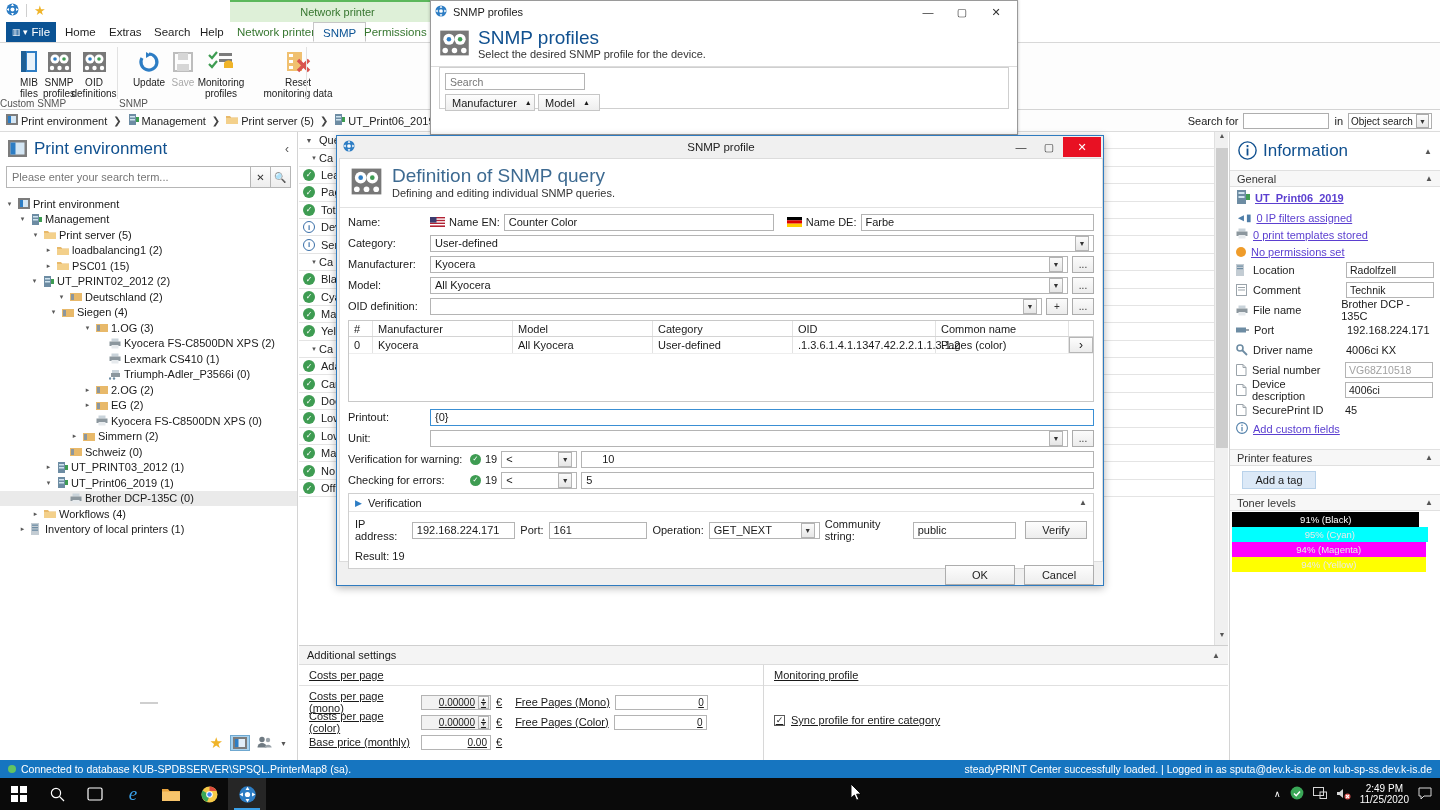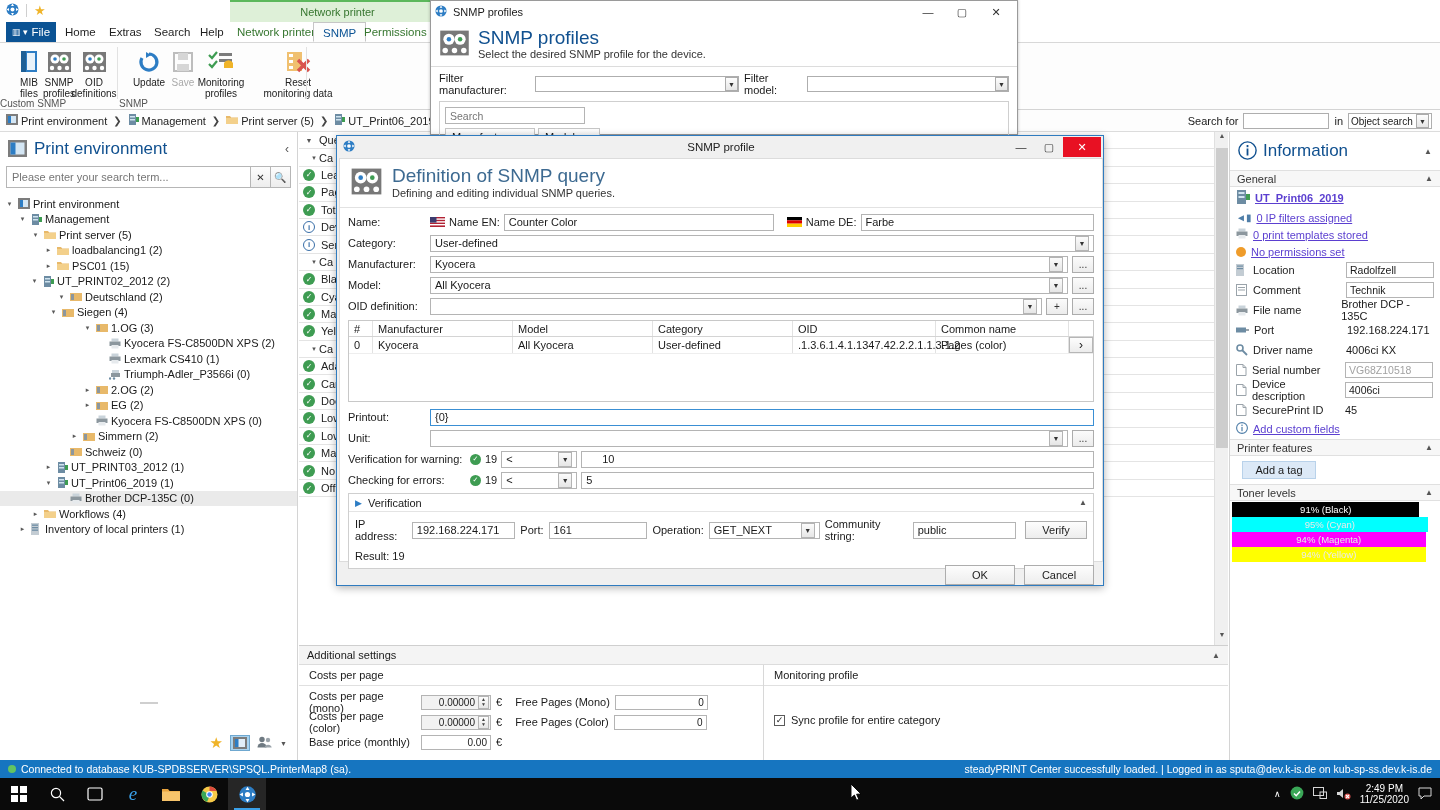--- a/index.html
+++ b/index.html
@@ -88,21 +88,21 @@
   .crow.grp { font-weight:normal; }
   .crow .fld { height:14px; border:1px solid #c4c4c4; background:#fff; margin-left:4px; display:flex; align-items:center; justify-content:flex-end;}
   .crow .fld .dd { width:13px; height:12px; border-left:1px solid #c4c4c4; background:linear-gradient(#fbfbfb,#e6e6e6); display:flex; align-items:center;justify-content:center;font-size:7px;color:#444;}
   .cscroll { position:absolute; right:0; top:0; width:14px; bottom:115px; background:#f0f0f0; border-left:1px solid #e0e0e0;}
   .cscroll .thumb { position:absolute; left:1px; top:16px; width:12px; height:300px; background:#cdcdcd; }
   .cscroll .ar { position:absolute; left:1px; width:12px; height:14px; text-align:center; font-size:7px; color:#555; background:#f0f0f0;}
 
   .addset { position:absolute; left:0; bottom:0; width:929px; height:115px; border-top:1px solid #cfcfcf; background:#fff;}
   .addset .hdr { height:19px; background:#f4f4f4; border-bottom:1px solid #dcdcdc; display:flex; align-items:center; padding:0 8px; font-size:11px; }
   .addset .hdr .up { margin-left:auto; font-size:8px; color:#555; }
-  .addset .cols { display:flex; height:96px; }
+  .addset .cols { display:flex; height:96px;text-decoration:underline; }
   .addset .col { flex:1; }
   .addset .col.left { border-right:1px solid #d8d8d8; }
   .addset .ctitle { height:21px; border-bottom:1px solid #e0e0e0; display:flex; align-items:center; padding:0 10px; font-size:11px; }
   .cpline { display:flex; align-items:center; height:20px; padding-left:10px; font-size:11px; gap:5px; }
   .cpline .lbl { width:107px; }
   .spin { width:70px; height:15px; border:1px solid #b4b4b4; background:#f2f2f2; display:flex; align-items:center; justify-content:flex-end; padding-right:1px; font-size:10px; }
   .spin .sp { width:11px; height:13px; background:linear-gradient(#fdfdfd,#e6e6e6); border:1px solid #b4b4b4; margin-left:3px; display:flex; flex-direction:column; align-items:center; justify-content:center; font-size:5px; line-height:5px; color:#444;}
   .tbox { width:93px; height:15px; border:1px solid #b4b4b4; background:#fff; display:flex; align-items:center; justify-content:flex-end; padding-right:3px; font-size:10px;}
 
   
@@ -1041,21 +1041,21 @@
 
     <div class="irow" style="height:18px;">
       <span><svg width="12" height="12" viewBox="0 0 12 12">
             <circle cx="6" cy="6" r="5.4" fill="none" stroke="#4f7ea8" stroke-width="1.1"></circle>
             <rect x="5.4" y="5" width="1.2" height="4.2" fill="#4f7ea8"></rect>
             <rect x="5.4" y="2.6" width="1.2" height="1.5" fill="#4f7ea8"></rect>
           </svg></span>
       <span class="lnk">Add custom fields</span>
     </div>
 
-    <div class="sec-hd" style="margin-top:1px;">
+    <div class="sec-hd" style="margin-top:11px;">
       <span>Printer features</span>
       <span class="up">▲</span>
     </div>
     <div class="tagbtn">Add a tag</div>
 
     <div class="sec-hd">
       <span>Toner levels</span>
       <span class="up">▲</span>
     </div>
     <div id="toners" style="padding:1px 2px;">
@@ -1089,30 +1089,20 @@
             <circle cx="8" cy="9" r="1.8" fill="#2d7dc4"></circle>
             <circle cx="17" cy="9" r="1.8" fill="#3e9c52"></circle>
             <circle cx="5" cy="18" r="2.2" fill="#fff"></circle>
             <circle cx="12.5" cy="18" r="2.2" fill="#fff"></circle>
             <circle cx="20" cy="18" r="2.2" fill="#fff"></circle>
           </svg>
       </span>
       <div>
         <div class="h1">SNMP profiles</div>
         <div class="h2">Select the desired SNMP profile for the device.</div>
-      </div>
-    </div>
-    <div class="filters">
-      <span>Filter manufacturer:</span>
-      <div class="fsel" style="width:215px;">
-        <span class="ddbtn">▼</span>
-      </div>
-      <span>Filter model:</span>
-      <div class="fsel" style="width:213px;">
-        <span class="ddbtn">▼</span>
       </div>
     </div>
     <div class="inner-panel">
       <input placeholder="Search" style="">
       <div class="colhdr">
         <div style="width:90px;">
             <span>Manufacturer</span>
             <span style="font-size:7px;">▲</span>
           </div>
         <div style="width:62px;">

